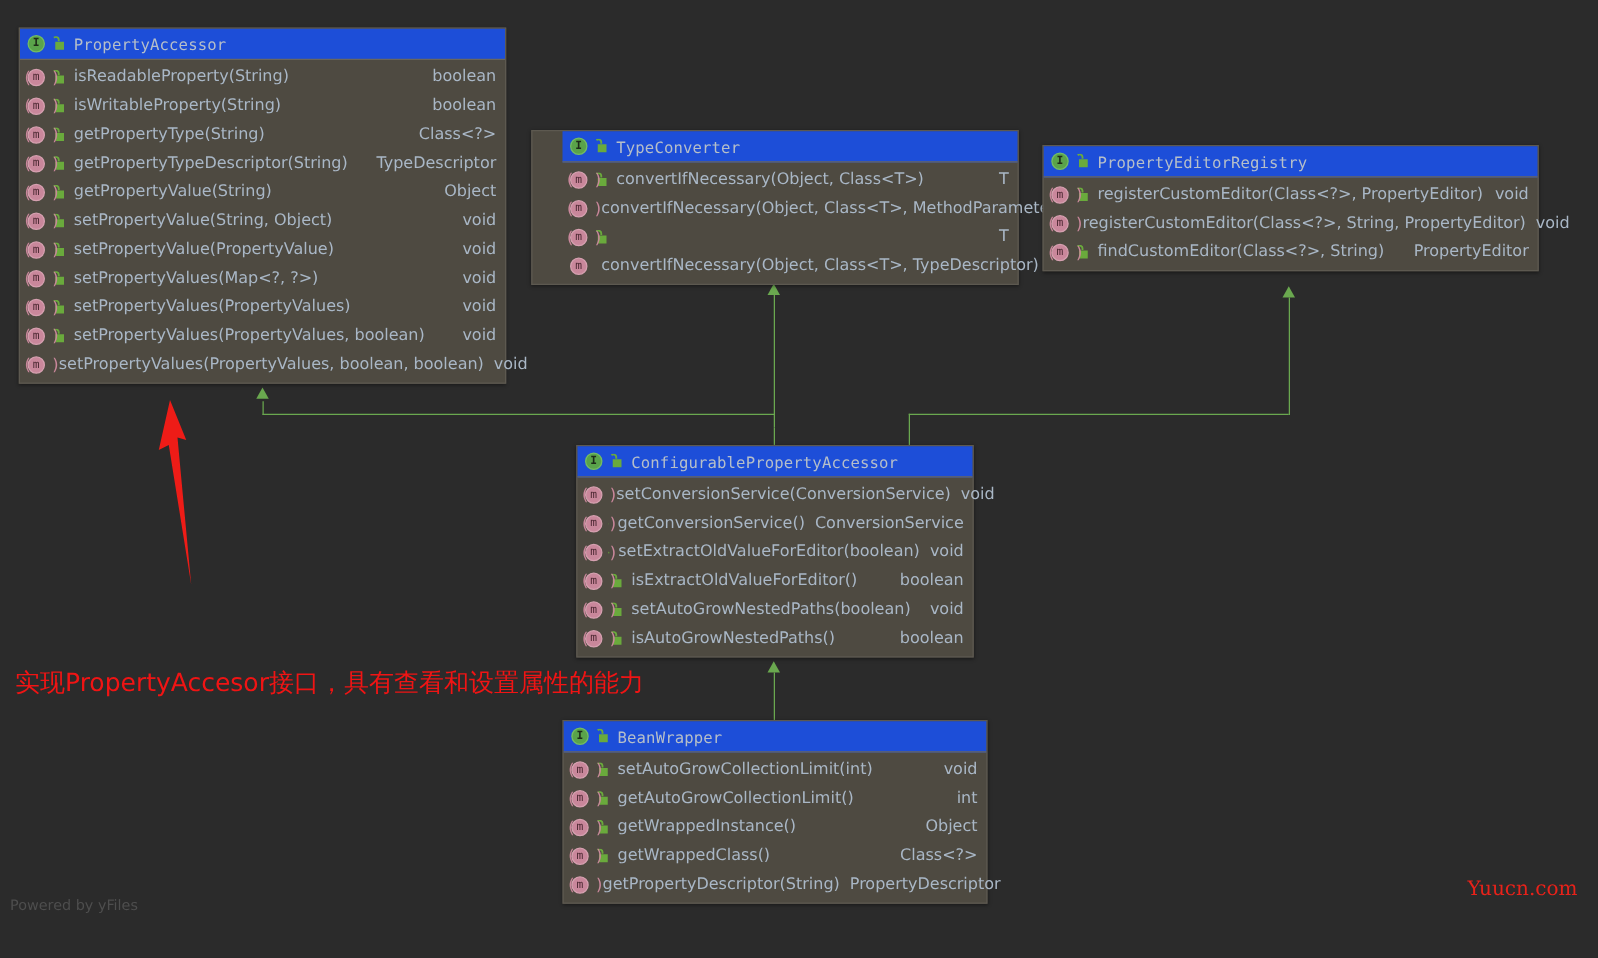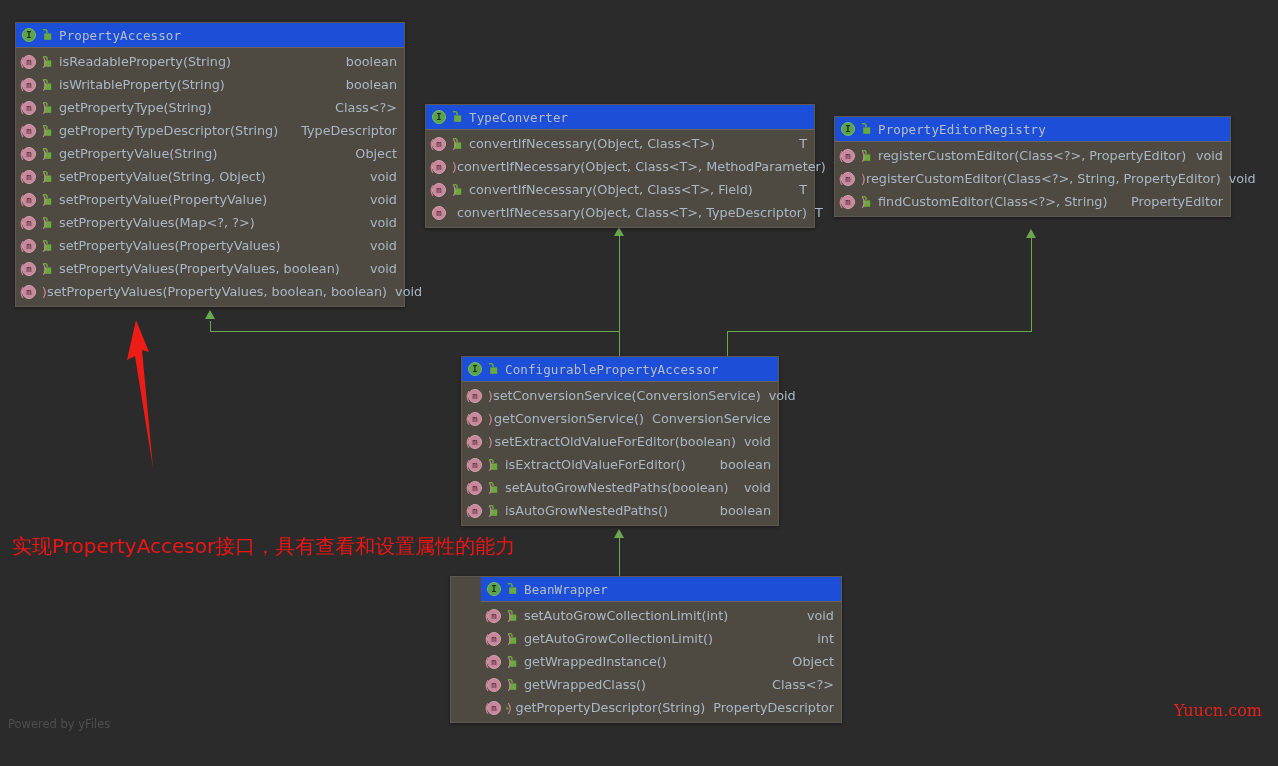--- a/index.html
+++ b/index.html
@@ -267,21 +267,21 @@
             <svg class="icn-lock" viewBox="0 0 12 12">
               <path d="M3.2 1.2 a2.2 2.2 0 0 1 3.8 1.6 v1.1" fill="none" stroke="#6aaa3c" stroke-width="1.5"></path>
               <rect x="4.2" y="4.4" width="7" height="6.4" fill="#6aaa3c"></rect>
             </svg>
             <span class="row-name">setPropertyValues(PropertyValues, boolean, boolean)</span>
             <span class="row-spacer"></span>
             <span class="row-type">void</span>
           </div>
         </div>
       </div>
-      <div class="uml-class" style="left: 425px; top: 104px; width: 390px;">
+      <div class="uml-class" style="left: 425px; top: 104px; width: 390px; padding-left: 24px;">
         <div class="uml-header">
           <span class="icn icn-interface"></span>
           <svg class="icn-lock" viewBox="0 0 12 12">
             <path d="M3.2 1.2 a2.2 2.2 0 0 1 3.8 1.6 v1.1" fill="none" stroke="#6aaa3c" stroke-width="1.5"></path>
             <rect x="4.2" y="4.4" width="7" height="6.4" fill="#6aaa3c"></rect>
           </svg>
           <span class="uml-title">TypeConverter</span>
         </div>
         <div class="uml-body">
           <div class="uml-row">
@@ -303,21 +303,20 @@
             <span class="row-name">convertIfNecessary(Object, Class&lt;T&gt;, MethodParameter)</span>
             <span class="row-spacer"></span>
             <span class="row-type">T</span>
           </div>
           <div class="uml-row">
             <span class="icn icn-method abstract"></span>
             <svg class="icn-lock" viewBox="0 0 12 12">
               <path d="M3.2 1.2 a2.2 2.2 0 0 1 3.8 1.6 v1.1" fill="none" stroke="#6aaa3c" stroke-width="1.5"></path>
               <rect x="4.2" y="4.4" width="7" height="6.4" fill="#6aaa3c"></rect>
             </svg>
-            <span class="row-name">convertIfNecessary(Object, Class&lt;T&gt;, Field)</span>
             <span class="row-spacer"></span>
             <span class="row-type">T</span>
           </div>
           <div class="uml-row">
             <span class="icn icn-method"></span>
             <svg class="icn-lock" viewBox="0 0 12 12">
               <path d="M3.2 1.2 a2.2 2.2 0 0 1 3.8 1.6 v1.1" fill="none" stroke="#6aaa3c" stroke-width="1.5"></path>
               <rect x="4.2" y="4.4" width="7" height="6.4" fill="#6aaa3c"></rect>
             </svg>
             <span class="row-name">convertIfNecessary(Object, Class&lt;T&gt;, TypeDescriptor)</span>
@@ -433,21 +432,21 @@
             <svg class="icn-lock" viewBox="0 0 12 12">
               <path d="M3.2 1.2 a2.2 2.2 0 0 1 3.8 1.6 v1.1" fill="none" stroke="#6aaa3c" stroke-width="1.5"></path>
               <rect x="4.2" y="4.4" width="7" height="6.4" fill="#6aaa3c"></rect>
             </svg>
             <span class="row-name">isAutoGrowNestedPaths()</span>
             <span class="row-spacer"></span>
             <span class="row-type">boolean</span>
           </div>
         </div>
       </div>
-      <div class="uml-class" style="left: 450px; top: 576px; width: 392px; padding-left: 30px;">
+      <div class="uml-class" style="left: 450px; top: 576px; width: 340px;">
         <div class="uml-header">
           <span class="icn icn-interface"></span>
           <svg class="icn-lock" viewBox="0 0 12 12">
             <path d="M3.2 1.2 a2.2 2.2 0 0 1 3.8 1.6 v1.1" fill="none" stroke="#6aaa3c" stroke-width="1.5"></path>
             <rect x="4.2" y="4.4" width="7" height="6.4" fill="#6aaa3c"></rect>
           </svg>
           <span class="uml-title">BeanWrapper</span>
         </div>
         <div class="uml-body">
           <div class="uml-row">

